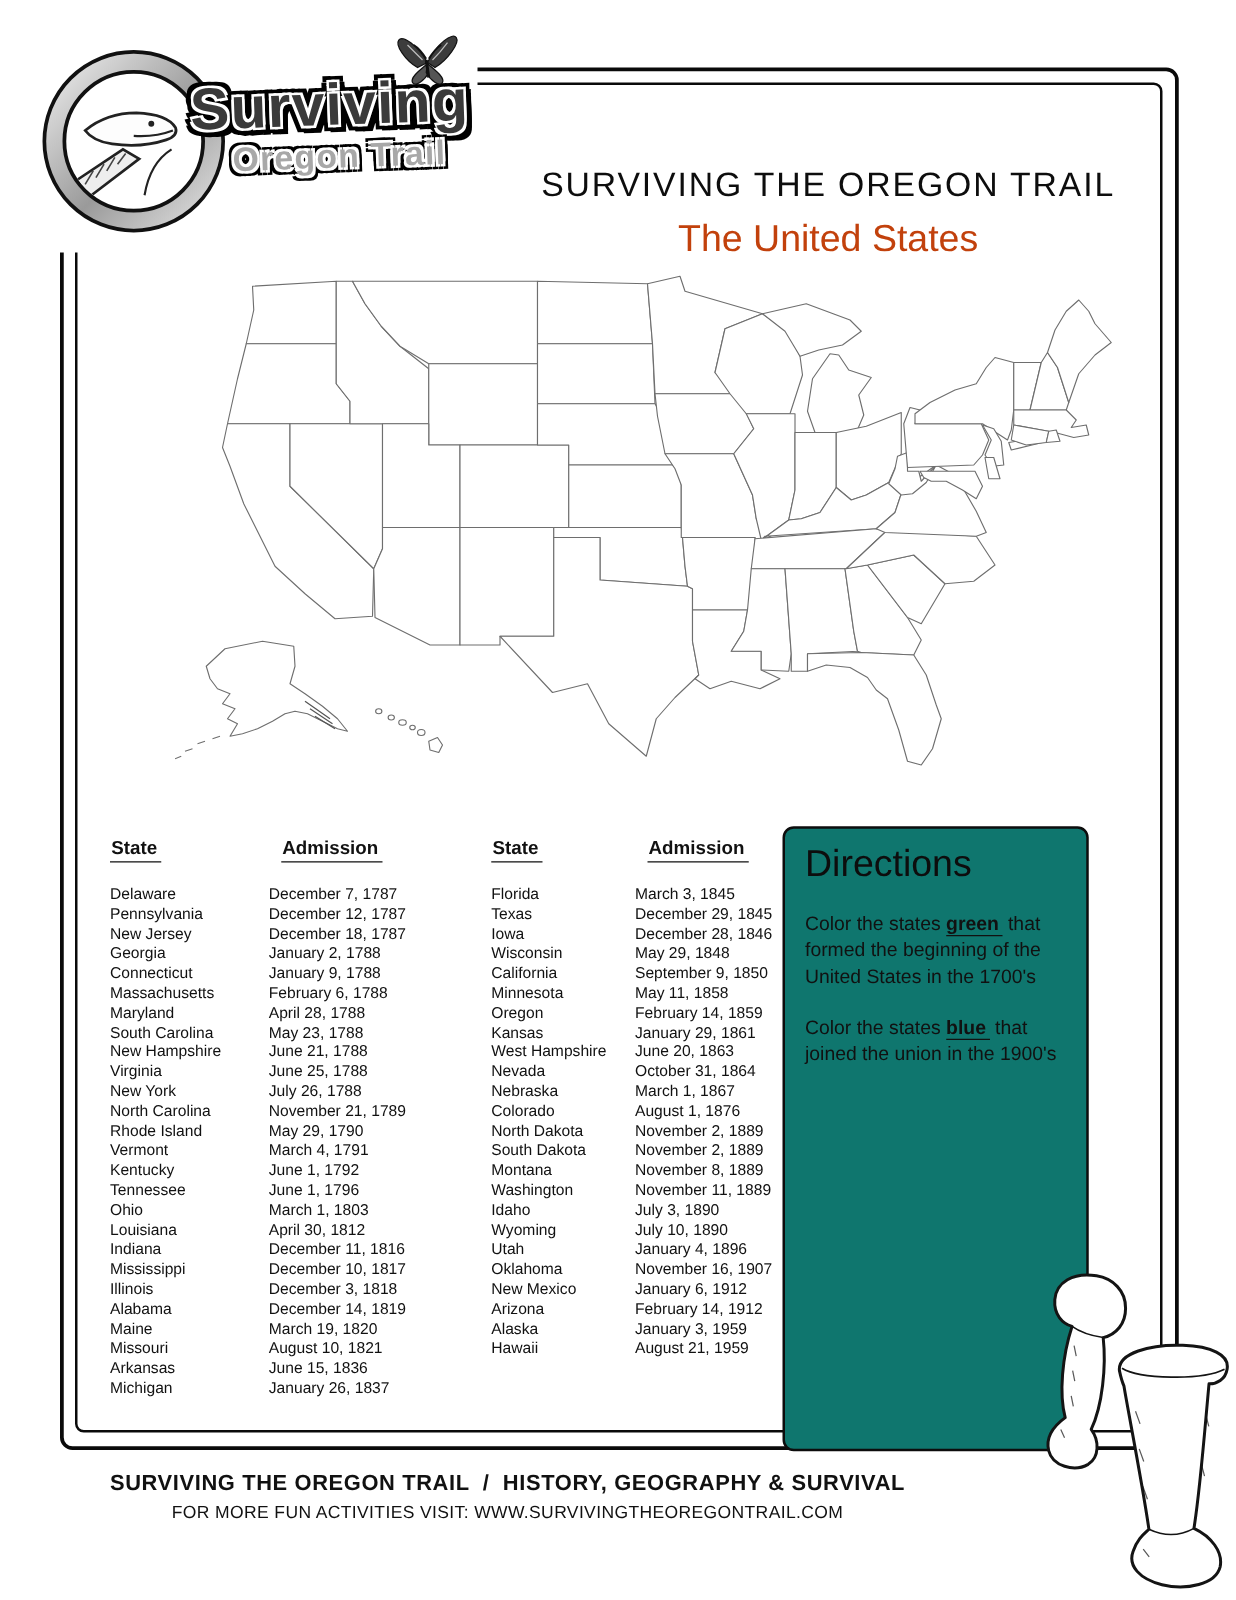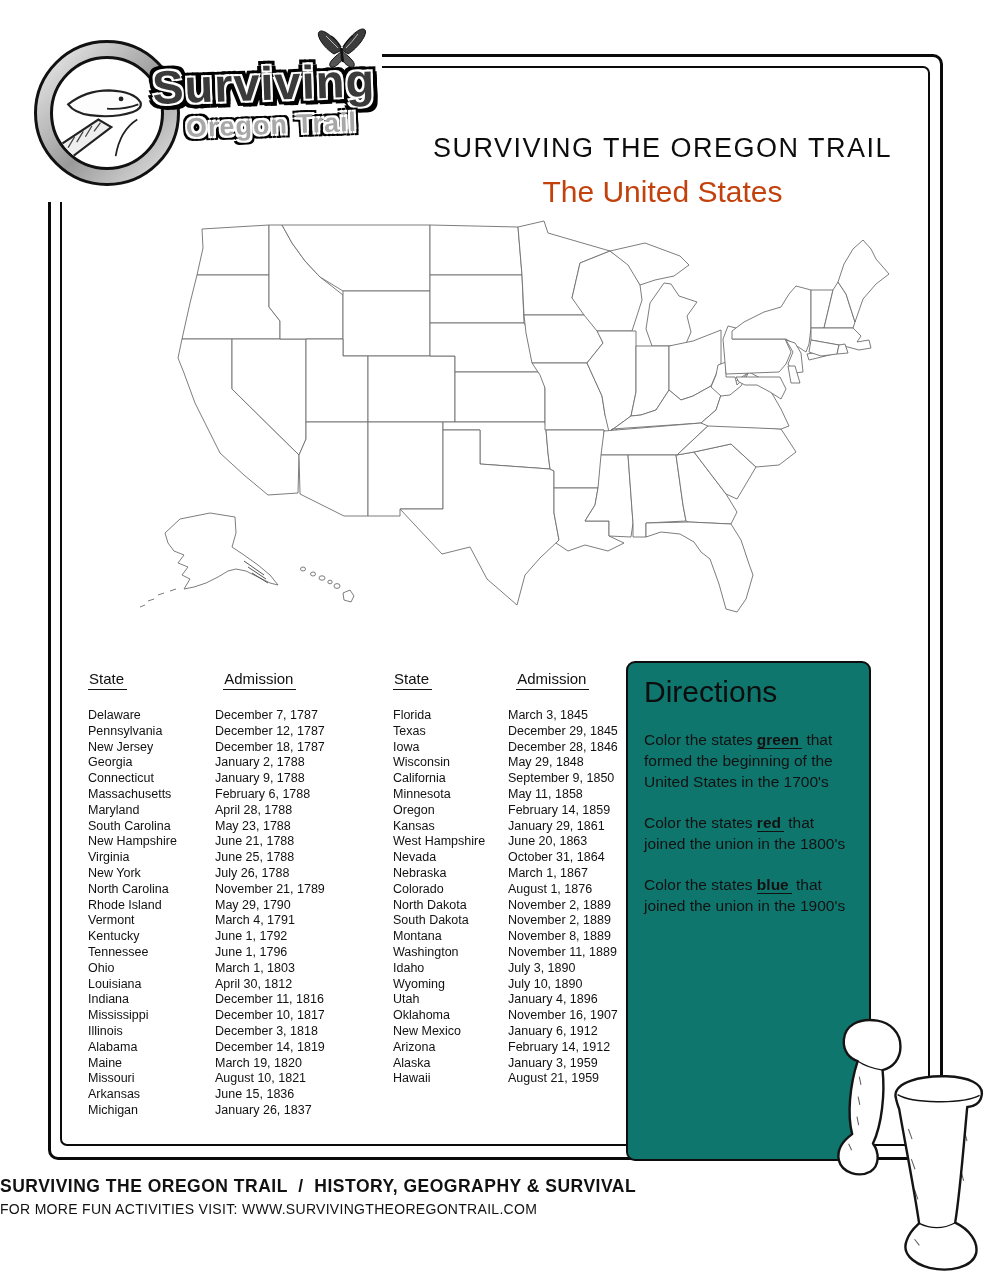--- a/index.html
+++ b/index.html
@@ -32,21 +32,21 @@
 
   
   .titles{position:absolute;left:395px;top:93px;width:535px;text-align:center;z-index:2;}
   .title-main{font-size:27px;letter-spacing:1.5px;color:#0d0d0d;margin-top:40px;}
   .title-sub{font-size:30px;margin-top:11px;color:#c2410c;}
 
   
   .usmap{position:absolute;left:140px;top:203px;z-index:2;}
 
   
-  .thead{position:absolute;font-size:15px;font-weight:normal;z-index:2;}
+  .thead{position:absolute;font-size:15px;font-weight:bold;z-index:2;}
   .thead span{border-bottom:1.8px solid #111;padding:0 3px 2px 1px;}
   .tbody{position:absolute;z-index:2;font-size:12.5px;line-height:15.8px;}
   .trow{white-space:nowrap;}
   .tstate{display:inline-block;}
   .c1 .tstate{width:127px;}
   .c2 .tstate{width:115px;}
 
   
   .dirbox{position:absolute;left:626px;top:661px;width:245px;height:500px;box-sizing:border-box;
        border:2.5px solid #0d0d0d;border-radius:9px;padding:12px 15px 0 16px;z-index:3;background:#0f766e;}
@@ -54,21 +54,21 @@
   .dir-note{margin:16px 0 0 0;font-size:15.5px;line-height:21px;}
   .dir-note b{font-weight:bold;}
   .dir-sub{margin:20px 0 0 0;font-size:15.5px;line-height:21px;font-weight:bold;}
   .dir-item{margin:20px 0 0 0;font-size:15.5px;line-height:21px;}
   .dir-word{font-weight:bold;border-bottom:1.6px solid #111;padding-right:3px;}
 
   
   .bones{position:absolute;left:812px;top:1010px;z-index:10;}
 
   
-  .footer{position:absolute;left:0;top:1176px;width:812px;z-index:2;}
+  .footer{position:absolute;left:0;top:1176px;width:812px;text-align:center;z-index:2;}
   .footer-line1{font-size:17.5px;font-weight:bold;letter-spacing:.5px;white-space:pre;}
   .footer-line2{font-size:14px;margin-top:4px;letter-spacing:.3px;}
 </style>
 </head>
 <body>
 
 <div class="frame-outer"></div>
 <div class="frame-inner"></div>
 
 <div class="logo-patch"></div>
@@ -232,21 +232,20 @@
     <div class="trow"><span class="tstate">New Mexico</span><span class="tdate">January 6, 1912</span></div>
     <div class="trow"><span class="tstate">Arizona</span><span class="tdate">February 14, 1912</span></div>
     <div class="trow"><span class="tstate">Alaska</span><span class="tdate">January 3, 1959</span></div>
     <div class="trow"><span class="tstate">Hawaii</span><span class="tdate">August 21, 1959</span></div>
   </div>
 
 <div class="dirbox">
   <div class="dir-title">Directions</div>
   <div id="directions-items">
       <p class="dir-item"><span>Color the states </span><span class="dir-word">green</span><span> that formed the beginning of the United States in the 1700's</span></p>
-      <p class="dir-item"><span>Color the states </span><span class="dir-word">red</span><span> that joined the union in the 1800's</span></p>
       <p class="dir-item"><span>Color the states </span><span class="dir-word">blue</span><span> that joined the union in the 1900's</span></p>
     </div>
 </div>
 
 <div class="bones">
   <svg width="177" height="270" viewBox="0 0 177 270">
     <g transform="translate(20,8) rotate(9 35 80)" fill="#fff" stroke="#141414" stroke-width="2.4" stroke-linejoin="round">
       <path d="M33,2 C14,2 2,12 3,26 C4,38 12,44 20,45 C16,70 18,100 26,118 C18,126 13,136 17,146 C22,158 40,160 50,152 C58,145 56,132 48,124 C54,104 52,72 46,50 C56,46 62,36 60,24 C58,10 46,2 33,2 Z"></path>
       <path d="M20,45 C30,50 40,50 46,50" fill="none" stroke-width="1.2"></path>
       <path d="M24,60 l3,8 M26,80 l3,8 M28,100 l3,8 M24,128 l4,6" fill="none" stroke-width="1" opacity="0.7"></path>

